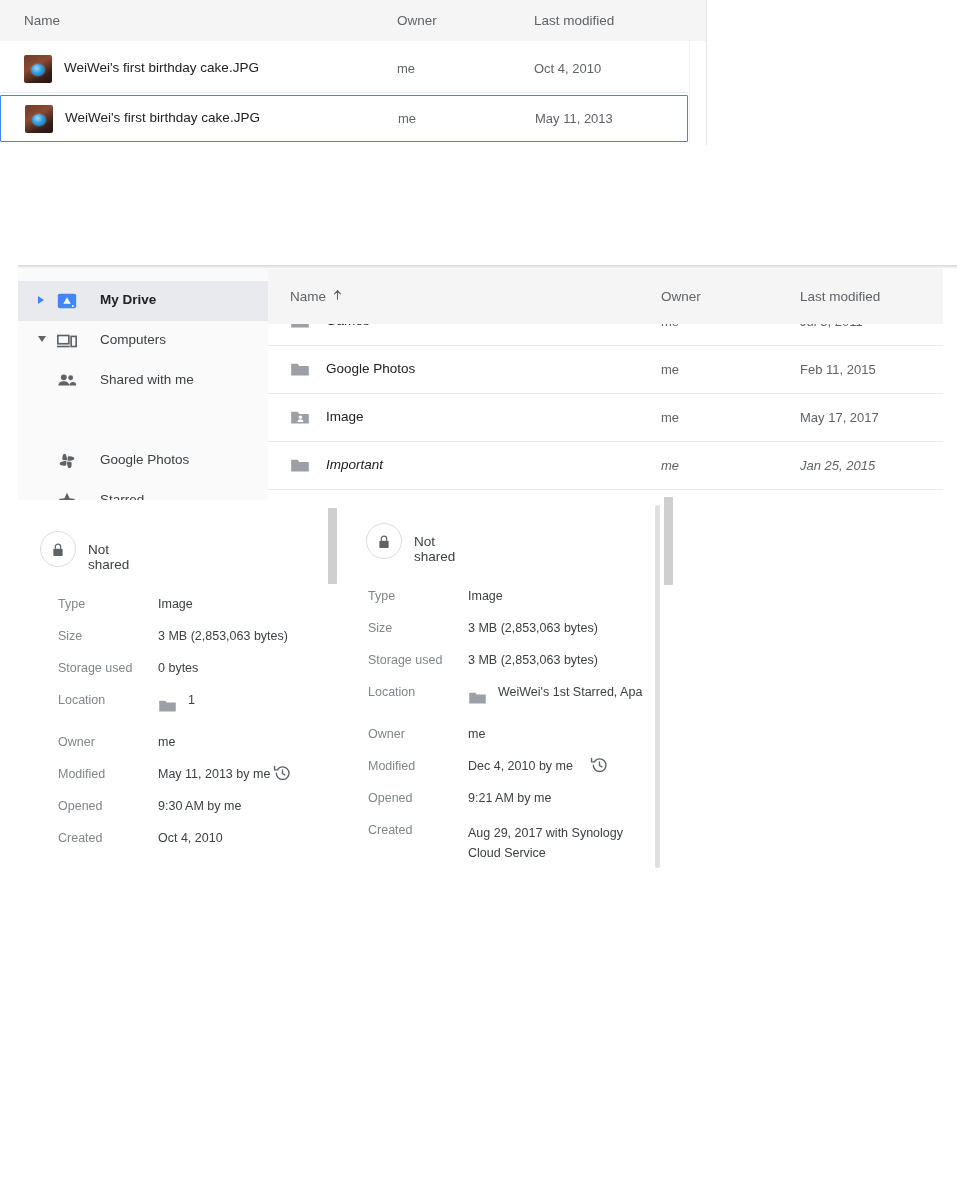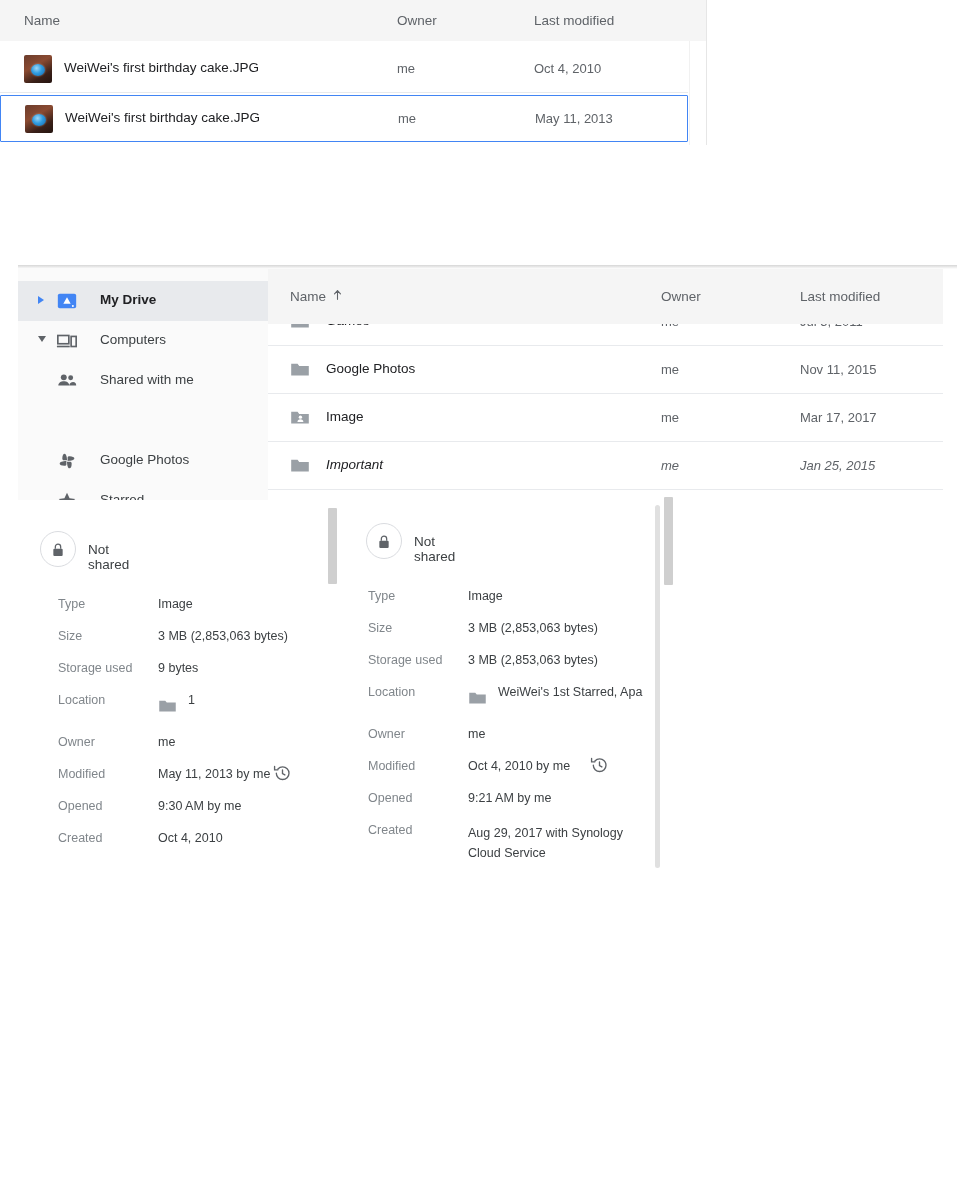--- a/index.html
+++ b/index.html
@@ -279,32 +279,32 @@
       <div class="fl-owner">me</div>
       <div class="fl-mod">Jul 5, 2011</div>
     </div>
 
     <div class="fl-row" style="top:77px;">
       <svg class="fl-folder" viewBox="0 0 24 20">
         <path d="M1 3.5h8l2 2.6h12V18H1z" fill="#9aa0a6"></path>
       </svg>
       <div class="fl-name">Google Photos</div>
       <div class="fl-owner">me</div>
-      <div class="fl-mod">Nov 11, 2015</div>
+      <div class="fl-mod">Feb 11, 2015</div>
     </div>
 
     <div class="fl-row" style="top:125px;">
       <svg class="fl-folder" viewBox="0 0 24 20">
         <path d="M1 3.5h8l2 2.6h12V18H1z" fill="#9aa0a6"></path>
         <circle cx="12.5" cy="10.2" r="2.1" fill="#fff"></circle>
         <path d="M8.8 16.2c0-2.2 1.7-3.3 3.7-3.3s3.7 1.1 3.7 3.3z" fill="#fff"></path>
       </svg>
       <div class="fl-name">Image</div>
       <div class="fl-owner">me</div>
-      <div class="fl-mod">Mar 17, 2017</div>
+      <div class="fl-mod">May 17, 2017</div>
     </div>
 
     <div class="fl-row" style="top:173px;font-style:italic;">
       <svg class="fl-folder" viewBox="0 0 24 20">
         <path d="M1 3.5h8l2 2.6h12V18H1z" fill="#9aa0a6"></path>
       </svg>
       <div class="fl-name">Important</div>
       <div class="fl-owner">me</div>
       <div class="fl-mod">Jan 25, 2015</div>
     </div>
@@ -323,21 +323,21 @@
     <div class="drow" style="top:92px;">
       <span class="dkey">Type</span>
       <span class="dval">Image</span>
     </div>
     <div class="drow" style="top:124px;">
       <span class="dkey">Size</span>
       <span class="dval">3 MB (2,853,063 bytes)</span>
     </div>
     <div class="drow" style="top:156px;">
       <span class="dkey">Storage used</span>
-      <span class="dval">9 bytes</span>
+      <span class="dval">0 bytes</span>
     </div>
     <div class="drow" style="top:188px;">
       <span class="dkey">Location</span>
       <svg class="loc-folder" style="left:140px; top:5px;" viewBox="0 0 24 20">
         <path d="M1 3.5h8l2 2.6h12V18H1z" fill="#9aa0a6"></path>
       </svg>
       <span class="dval" style="left:170px;">1</span>
     </div>
     <div class="drow" style="top:230px;">
       <span class="dkey">Owner</span>
@@ -391,21 +391,21 @@
         <path d="M1 3.5h8l2 2.6h12V18H1z" fill="#9aa0a6"></path>
       </svg>
       <span class="dval" style="left:148px; white-space:nowrap;">WeiWei's 1st Starred, Apa</span>
     </div>
     <div class="drow" style="top:222px;">
       <span class="dkey">Owner</span>
       <span class="dval">me</span>
     </div>
     <div class="drow" style="top:254px;">
       <span class="dkey">Modified</span>
-      <span class="dval">Oct 4, 2010 by me</span>
+      <span class="dval">Dec 4, 2010 by me</span>
       <svg class="hist-ico" style="left:240px; top:-3px;" viewBox="0 0 24 24">
         <path d="M4.2 11.6a8 8 0 108-8 8 8 0 00-6 2.7" fill="none" stroke="#5f6368" stroke-width="1.7" stroke-linecap="round"></path>
         <path d="M2 3.2v4.2h4.2" fill="none" stroke="#5f6368" stroke-width="1.7" stroke-linecap="round"></path>
         <path d="M12 7.6v4.4l3 1.8" fill="none" stroke="#5f6368" stroke-width="1.7" stroke-linecap="round"></path>
       </svg>
     </div>
     <div class="drow" style="top:286px;">
       <span class="dkey">Opened</span>
       <span class="dval">9:21 AM by me</span>
     </div>

